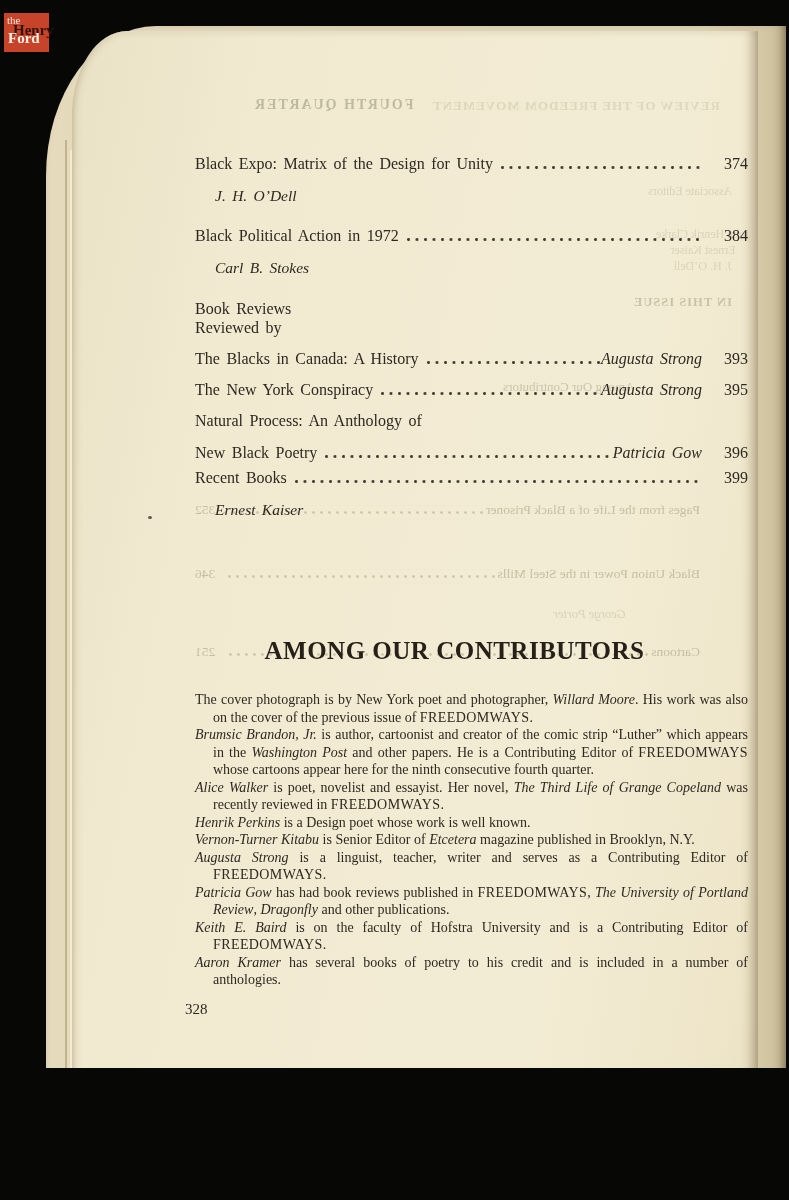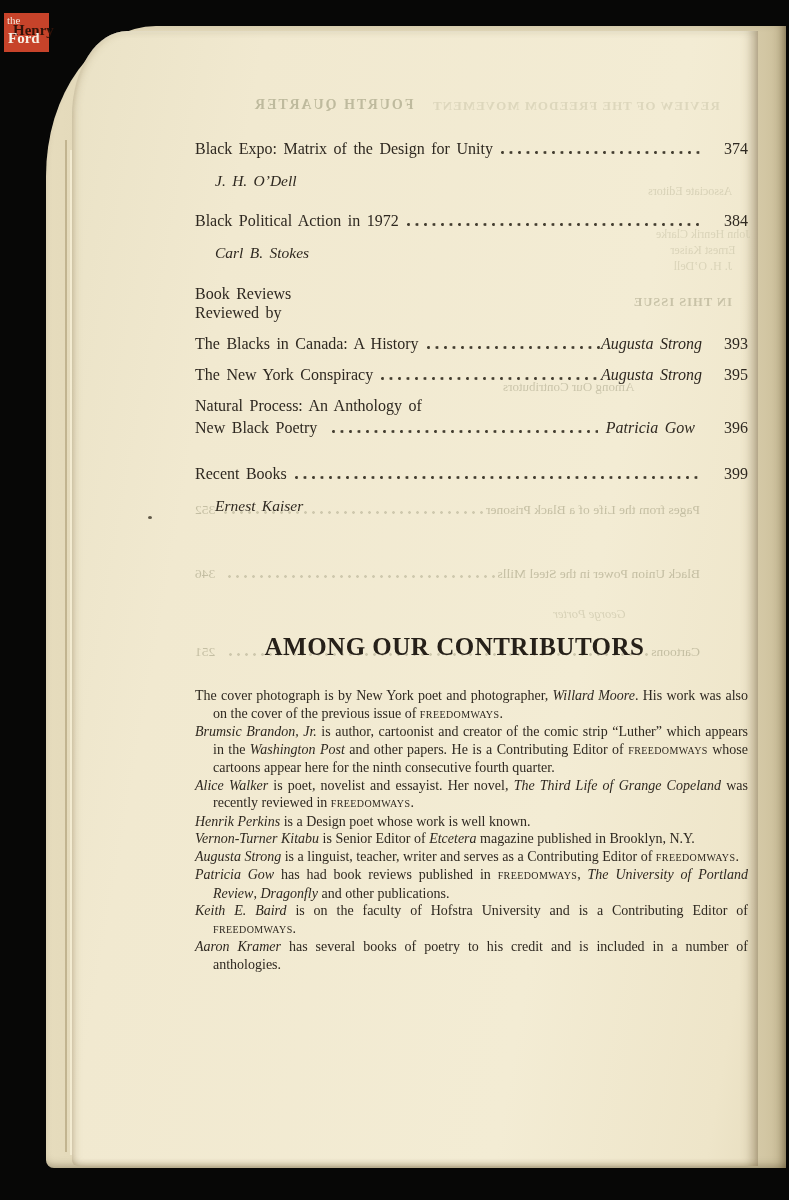--- a/index.html
+++ b/index.html
@@ -1,16 +1,16 @@
 <!DOCTYPE html>
 <html><head>
 <meta charset="utf-8">
 <style>
   html,body{margin:0;padding:0;background:#070706;}
-  .stage{position:relative;width:789px;height:1200px;background:#070706;overflow:hidden;
+  .stage{position:relative;width:789px;height:1068px;background:#070706;overflow:hidden;
          font-family:"Liberation Serif","DejaVu Serif",serif;color:#2e2820;}
 
   
   .logo{position:absolute;left:4px;top:13px;width:45px;height:39px;background:#c7432a;z-index:30;}
   .logo-the{position:absolute;left:3px;top:1px;font-size:11px;color:#f2e8da;}
   .logo-henry{position:absolute;left:9px;top:10px;font-size:15px;font-weight:bold;color:#331309;line-height:1;}
   .logo-ford{position:absolute;left:4px;top:18px;font-size:15px;font-weight:bold;color:#f6efe3;line-height:1;}
 
   
   .sheet-under{position:absolute;left:46px;top:26px;width:740px;height:1142px;
@@ -39,40 +39,40 @@
       color:#b2ad90;filter:blur(.45px);font-size:13.5px;opacity:.7;pointer-events:none;}
   .grA{top:471px;} .grB{top:535px;} .grC{top:613px;}
   .gr-leader{flex:1;height:4px;align-self:flex-end;margin:0 3px 3px 3px;
       background-image:radial-gradient(circle at 1.5px 1.5px, rgba(160,155,125,.6) 1.1px, rgba(160,155,125,0) 1.6px);
       background-size:8px 4px;background-repeat:repeat-x;}
   .gr-page{margin-left:6px;}
 
   .speck{position:absolute;left:76px;top:485px;width:4px;height:3px;background:#453e2f;border-radius:50%;opacity:.85;}
 
   
-  .content{position:absolute;left:0;top:0;width:686px;padding:0 10px 0 123px;box-sizing:border-box;}
+  .content{position:absolute;left:0;top:15px;width:686px;padding:0 10px 0 123px;box-sizing:border-box;}
   .toc{font-size:16px;line-height:19px;word-spacing:2.5px;}
   .toc-row{display:flex;align-items:baseline;}
   .toc-title{white-space:nowrap;}
   .leader{flex:1;height:4px;align-self:flex-end;margin:0 2px 3px 8px;
       background-image:radial-gradient(circle at 1.5px 1.5px, rgba(48,42,30,.9) 1.2px, rgba(48,42,30,0) 1.7px);
       background-size:8.5px 4px;background-repeat:repeat-x;}
   .leader-tight{margin-right:1px;}
   .toc-page{width:36px;text-align:right;margin-left:10px;white-space:nowrap;}
   .toc-author{font-style:italic;font-size:15.5px;margin-left:20px;}
   .mt-row1{margin-top:108px;} .mt-author{margin-top:13px;} .mt-entry{margin-top:21px;}
-  .mt-header{margin-top:22px;} .mt-review{margin-top:12px;} .mt-wrap{margin-top:3px;gap:7px;} .mt-recent{margin-top:27px;}
+  .mt-header{margin-top:22px;} .mt-review{margin-top:12px;} .mt-wrap{margin-top:13px;} .mt-recent{margin-top:6px;}
   .reviews-header{display:flex;padding-right:47px;flex-direction:column;}
   .toc-reviewer{font-style:italic;white-space:nowrap;}
 
   h1{font-size:25px;line-height:29px;font-weight:bold;letter-spacing:.5px;color:#262019;
      text-align:center;margin:117px 0 0 0;position:relative;left:-17px;}
   .bios{margin-top:26px;font-size:14px;line-height:17.5px;text-align:justify;color:#2e2820;}
   .bio{margin:0;padding-left:18px;text-indent:-18px;}
-  .bio .sc{font-size:10px;letter-spacing:.4px;}
+  .bio .sc{font-size:14px;letter-spacing:.4px;}
   .folio{font-size:15px;margin:12px 0 0 -10px;}
 </style>
 </head>
 <body>
 
 <div class="stage">
 
   <div class="logo">
     <span class="logo-the">the</span>
     <span class="logo-henry">Henry</span>
@@ -172,15 +172,16 @@
         <p class="bio"><i>Brumsic Brandon, Jr.</i><span> is author, cartoonist and creator of the comic strip “Luther” which appears in the </span><i>Washington Post</i><span> and other papers. He is a Contributing Editor of </span><span class="sc">FREEDOMWAYS</span><span> whose cartoons appear here for the ninth consecutive fourth quarter.</span></p>
         <p class="bio"><i>Alice Walker</i><span> is poet, novelist and essayist. Her novel, </span><i>The Third Life of Grange Copeland</i><span> was recently reviewed in </span><span class="sc">FREEDOMWAYS</span><span>.</span></p>
         <p class="bio"><i>Henrik Perkins</i><span> is a Design poet whose work is well known.</span></p>
         <p class="bio"><i>Vernon-Turner Kitabu</i><span> is Senior Editor of </span><i>Etcetera</i><span> magazine published in Brooklyn, N.Y.</span></p>
         <p class="bio"><i>Augusta Strong</i><span> is a linguist, teacher, writer and serves as a Contributing Editor of </span><span class="sc">FREEDOMWAYS</span><span>.</span></p>
         <p class="bio"><i>Patricia Gow</i><span> has had book reviews published in </span><span class="sc">FREEDOMWAYS</span><span>, </span><i>The University of Portland Review</i><span>, </span><i>Dragonfly</i><span> and other publications.</span></p>
         <p class="bio"><i>Keith E. Baird</i><span> is on the faculty of Hofstra University and is a Contributing Editor of </span><span class="sc">FREEDOMWAYS</span><span>.</span></p>
         <p class="bio"><i>Aaron Kramer</i><span> has several books of poetry to his credit and is included in a number of anthologies.</span></p>
       </div>
 
+      <div class="folio">328</div>
     </div>
   </div>
 </div>
 
 </body></html>

